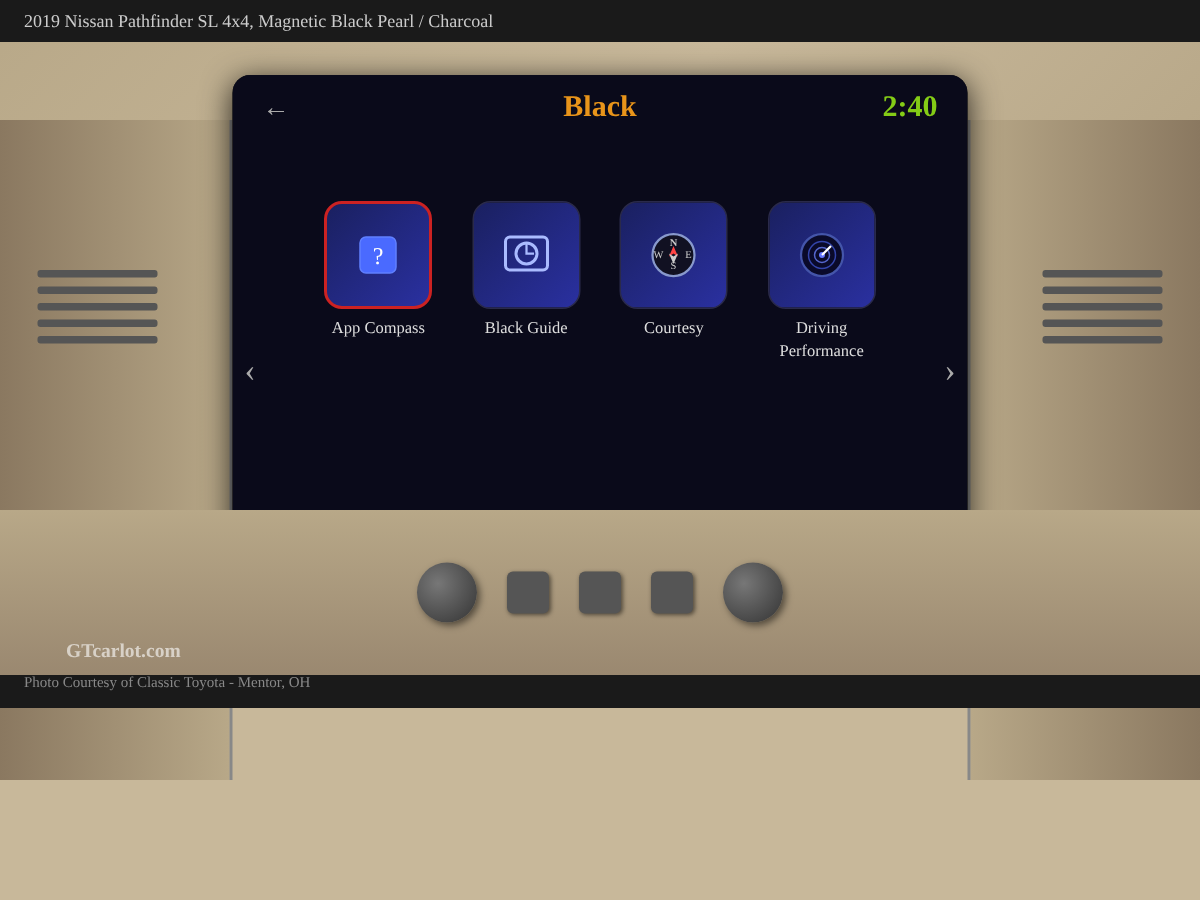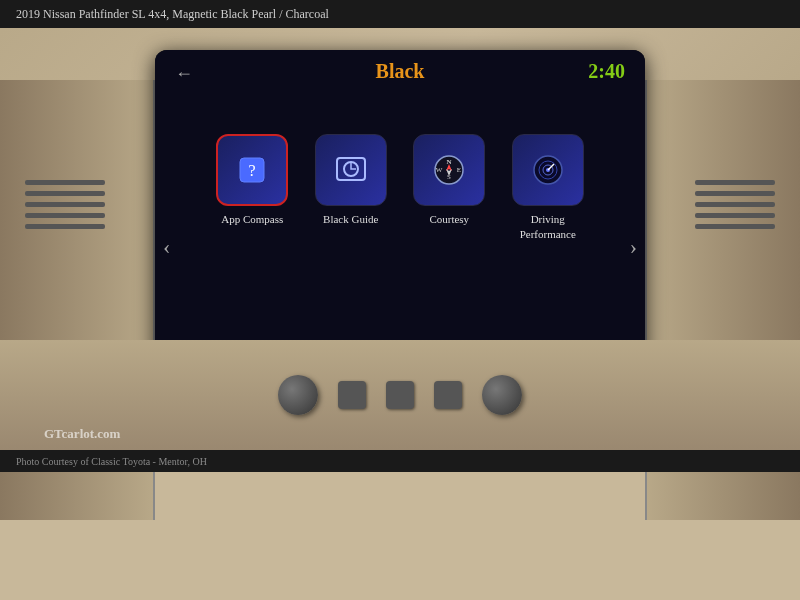--- a/index.html
+++ b/index.html
@@ -187,21 +187,21 @@
     }
 
     .bottom-bar {
       position: absolute;
       bottom: 0;
       left: 0;
       right: 0;
       height: 22px;
       background: #1a1a1a;
       display: flex;
-      align-items: center;
+      align-items: flex-start;
       padding: 0 16px;
     }
 
     .bottom-bar-text {
       color: #888;
       font-size: 10px;
     }
 
     
     .left-panel {

